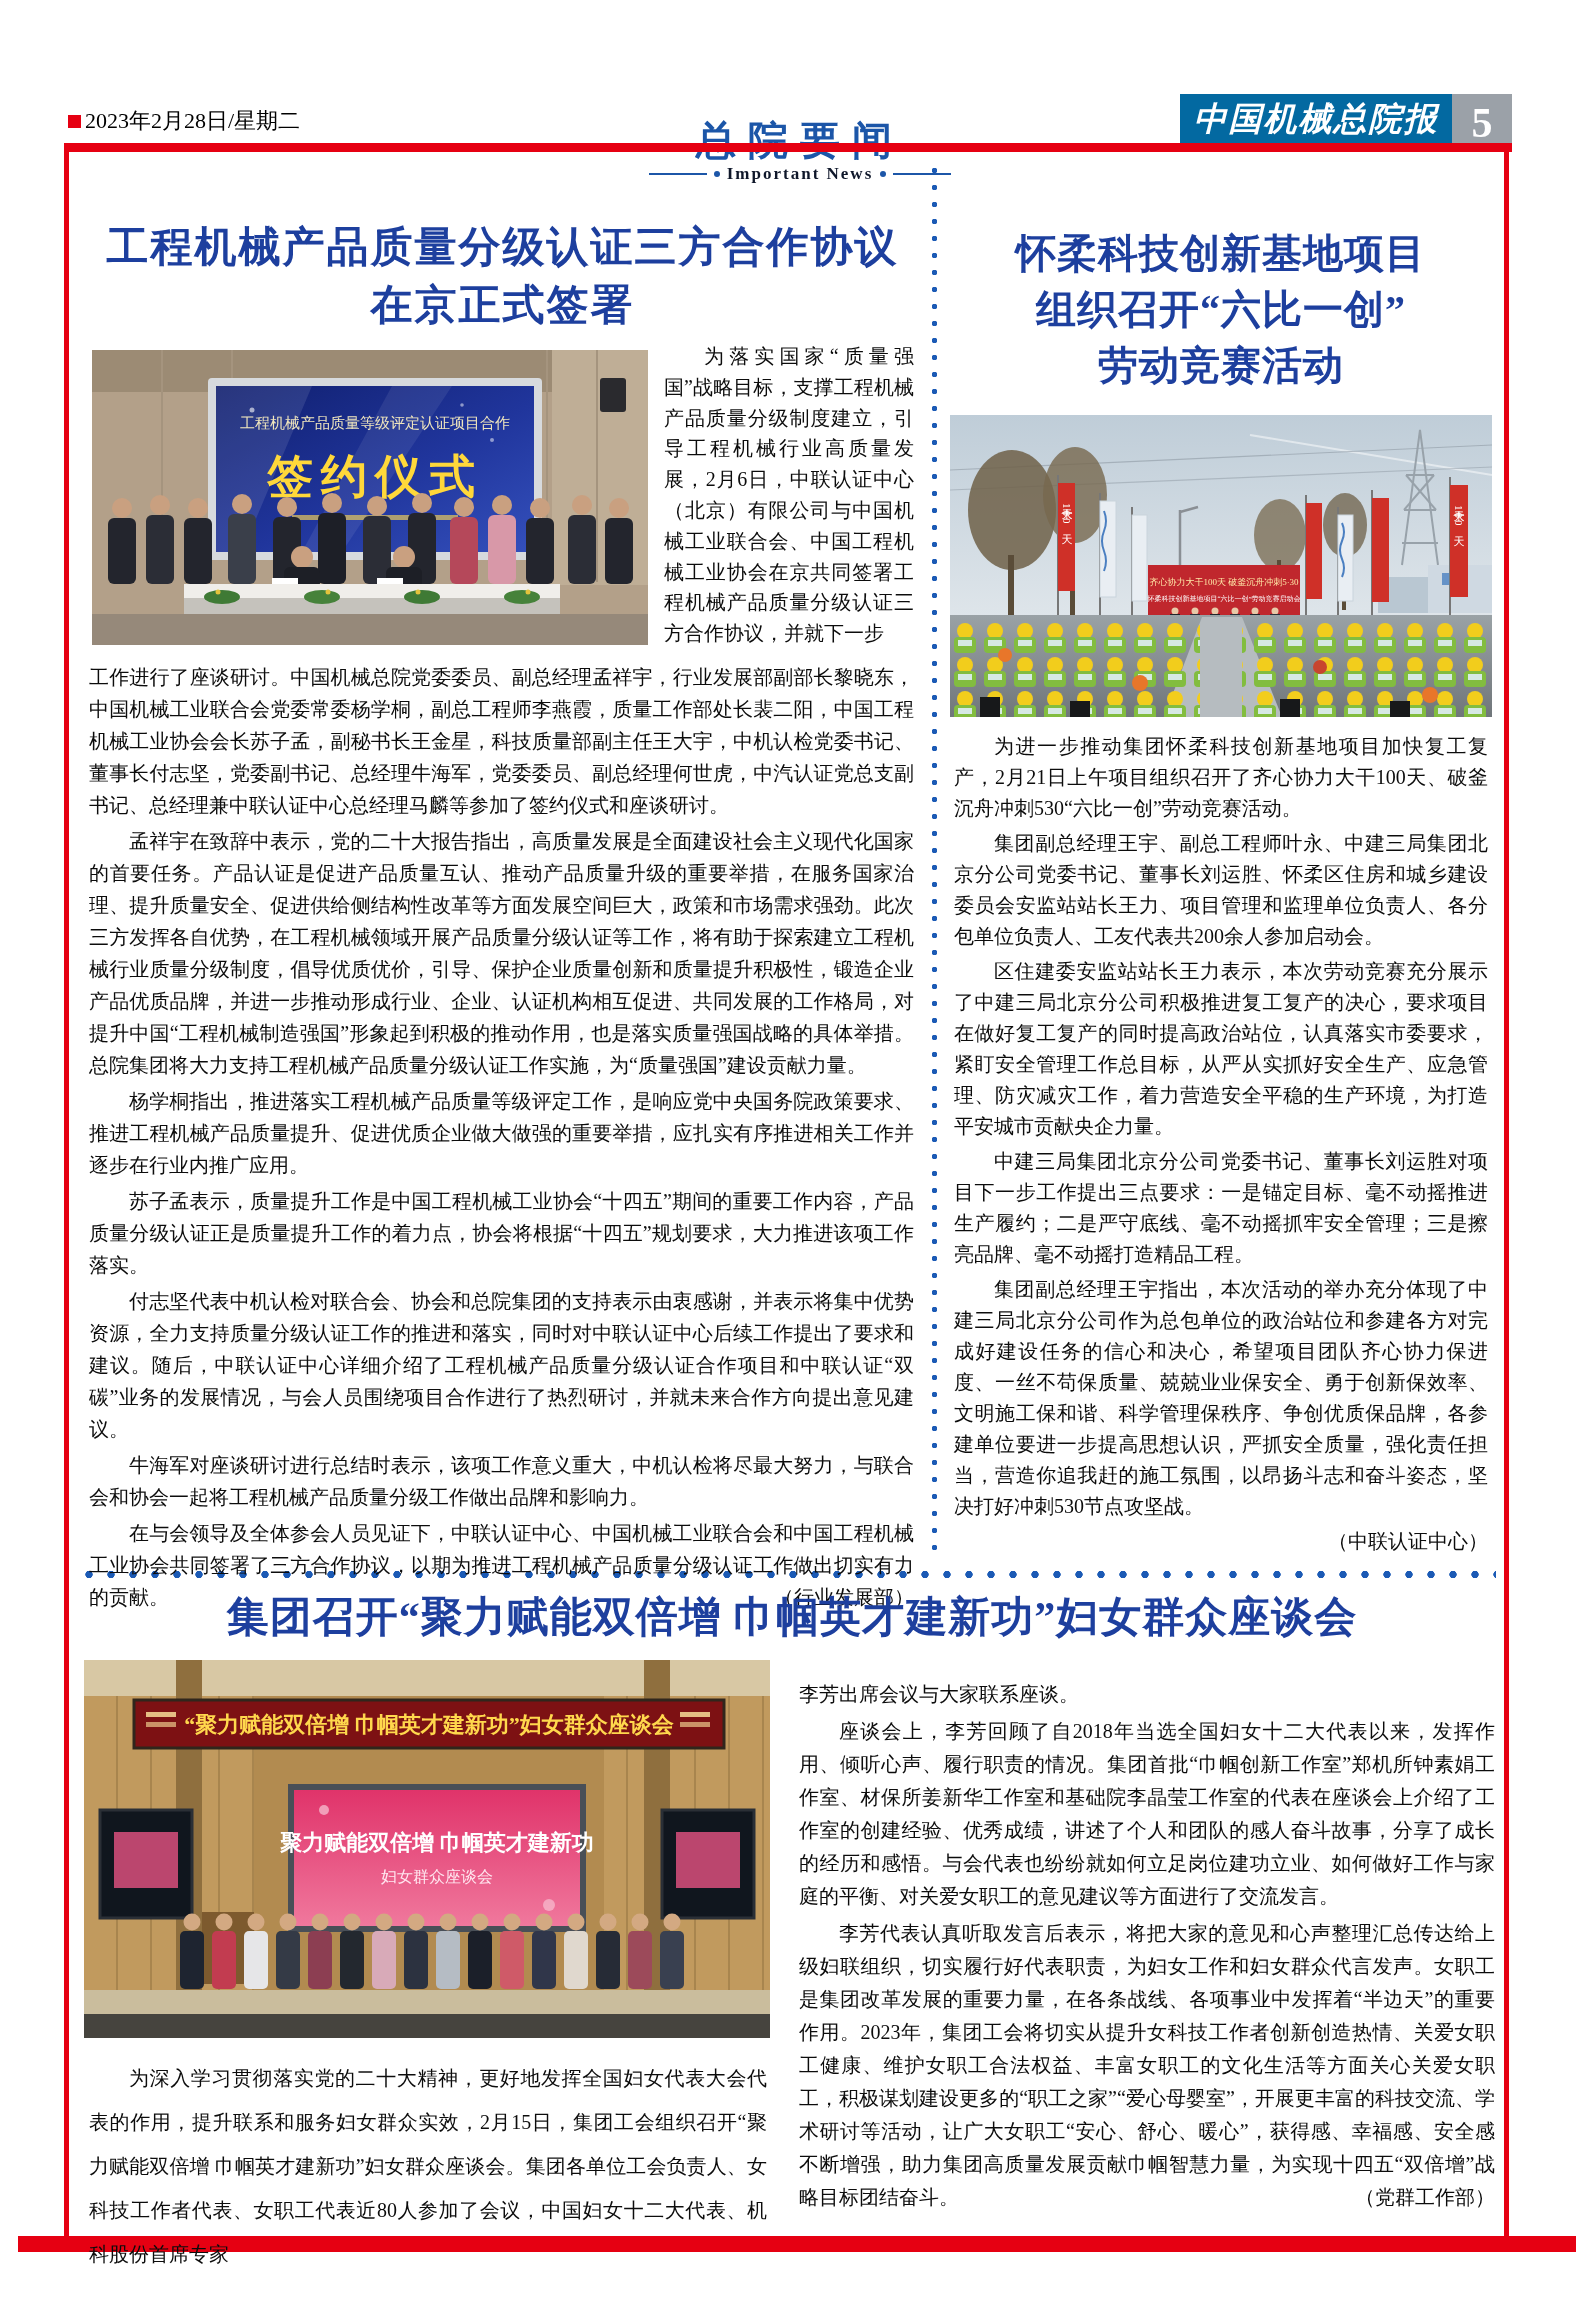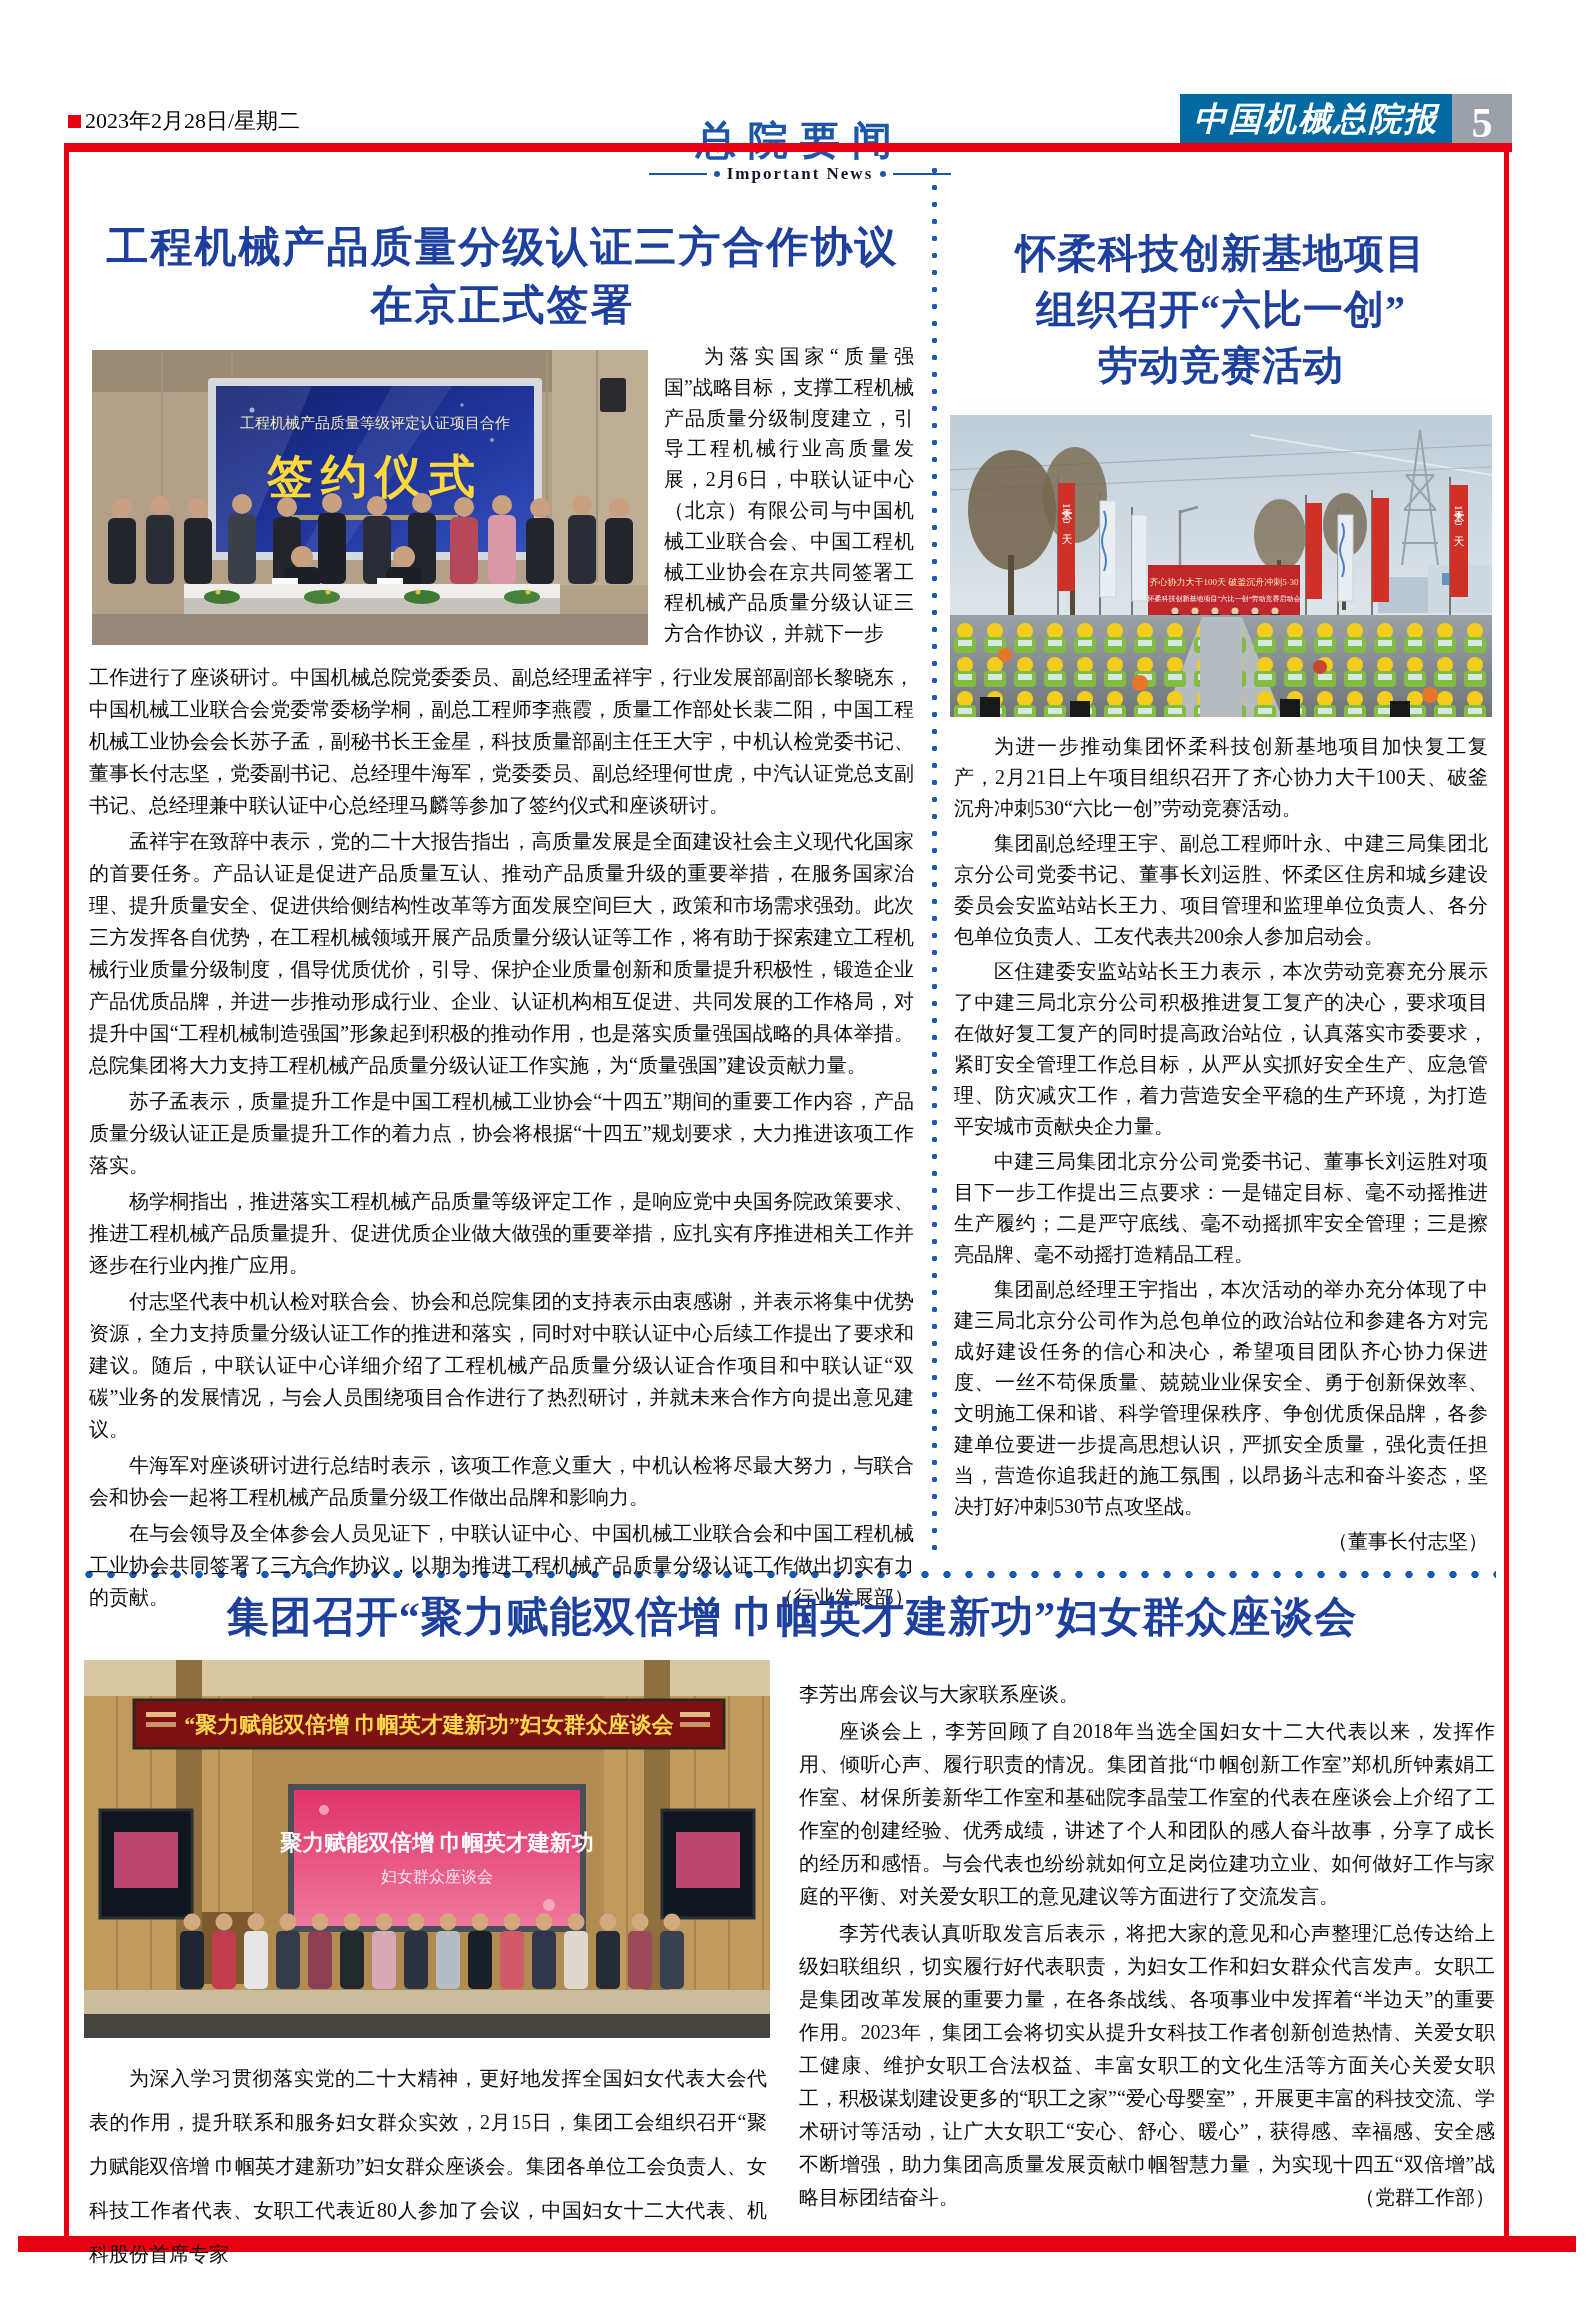--- a/index.html
+++ b/index.html
@@ -193,22 +193,22 @@
     <rect x="0" y="264" width="556" height="31" fill="#96897a"></rect>
   </svg>
 
   <div class="bodytxt a1-wrap">
     <p>为落实国家“质量强国”战略目标，支撑工程机械产品质量分级制度建立，引导工程机械行业高质量发展，2月6日，中联认证中心（北京）有限公司与中国机械工业联合会、中国工程机械工业协会在京共同签署工程机械产品质量分级认证三方合作协议，并就下一步</p>
   </div>
 
   <div class="bodytxt a1-body">
     <p class="noindent">工作进行了座谈研讨。中国机械总院党委委员、副总经理孟祥宇，行业发展部副部长黎晓东，中国机械工业联合会党委常委杨学桐，副总工程师李燕霞，质量工作部处长裴二阳，中国工程机械工业协会会长苏子孟，副秘书长王金星，科技质量部副主任王大宇，中机认检党委书记、董事长付志坚，党委副书记、总经理牛海军，党委委员、副总经理何世虎，中汽认证党总支副书记、总经理兼中联认证中心总经理马麟等参加了签约仪式和座谈研讨。</p>
     <p>孟祥宇在致辞中表示，党的二十大报告指出，高质量发展是全面建设社会主义现代化国家的首要任务。产品认证是促进产品质量互认、推动产品质量升级的重要举措，在服务国家治理、提升质量安全、促进供给侧结构性改革等方面发展空间巨大，政策和市场需求强劲。此次三方发挥各自优势，在工程机械领域开展产品质量分级认证等工作，将有助于探索建立工程机械行业质量分级制度，倡导优质优价，引导、保护企业质量创新和质量提升积极性，锻造企业产品优质品牌，并进一步推动形成行业、企业、认证机构相互促进、共同发展的工作格局，对提升中国“工程机械制造强国”形象起到积极的推动作用，也是落实质量强国战略的具体举措。总院集团将大力支持工程机械产品质量分级认证工作实施，为“质量强国”建设贡献力量。</p>
+    <p>杨学桐指出，推进落实工程机械产品质量等级评定工作，是响应党中央国务院政策要求、推进工程机械产品质量提升、促进优质企业做大做强的重要举措，应扎实有序推进相关工作并逐步在行业内推广应用。</p>
     <p>苏子孟表示，质量提升工作是中国工程机械工业协会“十四五”期间的重要工作内容，产品质量分级认证正是质量提升工作的着力点，协会将根据“十四五”规划要求，大力推进该项工作落实。</p>
-    <p>杨学桐指出，推进落实工程机械产品质量等级评定工作，是响应党中央国务院政策要求、推进工程机械产品质量提升、促进优质企业做大做强的重要举措，应扎实有序推进相关工作并逐步在行业内推广应用。</p>
     <p>付志坚代表中机认检对联合会、协会和总院集团的支持表示由衷感谢，并表示将集中优势资源，全力支持质量分级认证工作的推进和落实，同时对中联认证中心后续工作提出了要求和建议。随后，中联认证中心详细介绍了工程机械产品质量分级认证合作项目和中联认证“双碳”业务的发展情况，与会人员围绕项目合作进行了热烈研讨，并就未来合作方向提出意见建议。</p>
     <p>牛海军对座谈研讨进行总结时表示，该项工作意义重大，中机认检将尽最大努力，与联合会和协会一起将工程机械产品质量分级工作做出品牌和影响力。</p>
     <p><span>在与会领导及全体参会人员见证下，中联认证中心、中国机械工业联合会和中国工程机械工业协会共同签署了三方合作协议，以期为推进工程机械产品质量分级认证工作做出切实有力的贡献。</span><span class="byline">（行业发展部）</span></p>
   </div>
 
   <div class="a-title a2-title">
     <div>怀柔科技创新基地项目</div>
     <div>组织召开“六比一创”</div>
     <div>劳动竞赛活动</div>
   </div>
@@ -316,21 +316,21 @@
     <rect x="330" y="284" width="20" height="18" fill="#17181a"></rect>
     <rect x="440" y="286" width="20" height="16" fill="#17181a"></rect>
   </svg>
 
   <div class="bodytxt a2-body">
     <p>为进一步推动集团怀柔科技创新基地项目加快复工复产，2月21日上午项目组织召开了齐心协力大干100天、破釜沉舟冲刺530“六比一创”劳动竞赛活动。</p>
     <p>集团副总经理王宇、副总工程师叶永、中建三局集团北京分公司党委书记、董事长刘运胜、怀柔区住房和城乡建设委员会安监站站长王力、项目管理和监理单位负责人、各分包单位负责人、工友代表共200余人参加启动会。</p>
     <p>区住建委安监站站长王力表示，本次劳动竞赛充分展示了中建三局北京分公司积极推进复工复产的决心，要求项目在做好复工复产的同时提高政治站位，认真落实市委要求，紧盯安全管理工作总目标，从严从实抓好安全生产、应急管理、防灾减灾工作，着力营造安全平稳的生产环境，为打造平安城市贡献央企力量。</p>
     <p>中建三局集团北京分公司党委书记、董事长刘运胜对项目下一步工作提出三点要求：一是锚定目标、毫不动摇推进生产履约；二是严守底线、毫不动摇抓牢安全管理；三是擦亮品牌、毫不动摇打造精品工程。</p>
     <p>集团副总经理王宇指出，本次活动的举办充分体现了中建三局北京分公司作为总包单位的政治站位和参建各方对完成好建设任务的信心和决心，希望项目团队齐心协力保进度、一丝不苟保质量、兢兢业业保安全、勇于创新保效率、文明施工保和谐、科学管理保秩序、争创优质保品牌，各参建单位要进一步提高思想认识，严抓安全质量，强化责任担当，营造你追我赶的施工氛围，以昂扬斗志和奋斗姿态，坚决打好冲刺530节点攻坚战。</p>
-    <p class="byline-line">（董事长付志坚）</p>
+    <p class="byline-line">（中联认证中心）</p>
   </div>
 
   <div class="a-title a3-title">集团召开“聚力赋能双倍增 巾帼英才建新功”妇女群众座谈会</div>
 
   <svg class="photo ph3" viewBox="0 0 686 378" preserveAspectRatio="none">
     <defs>
       <linearGradient id="pink3" x1="0" y1="0" x2="0" y2="1">
         <stop offset="0" stop-color="#e0336a"></stop>
           <stop offset="1" stop-color="#f0789d"></stop>
       </linearGradient>

